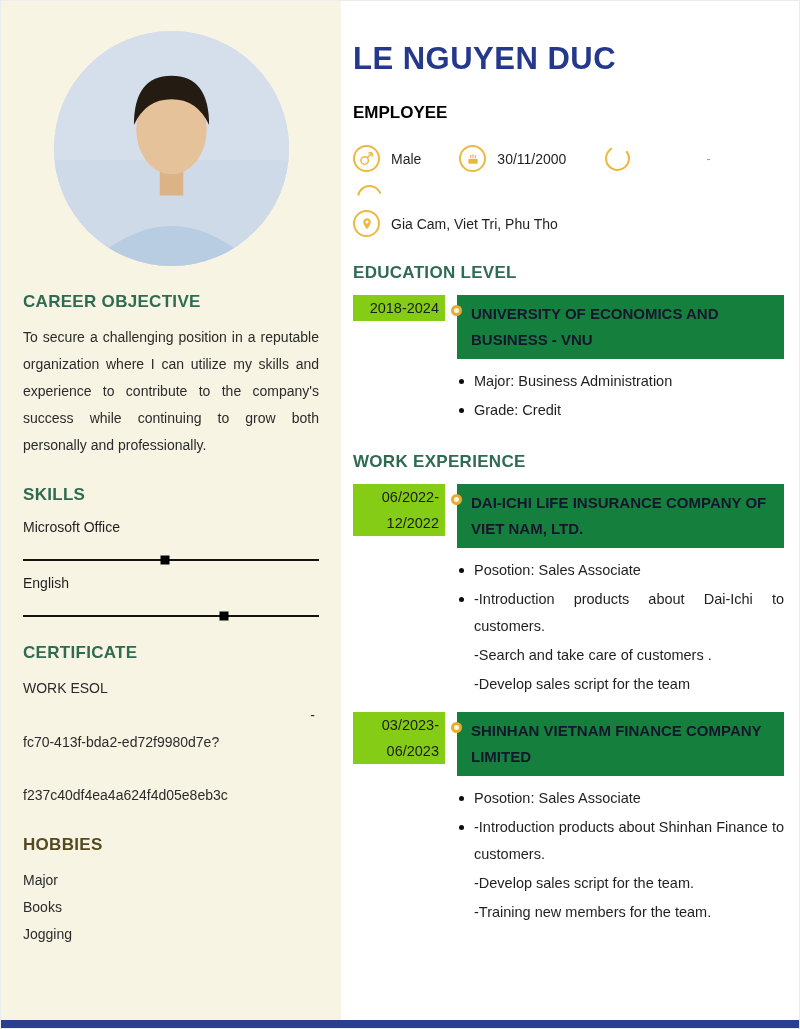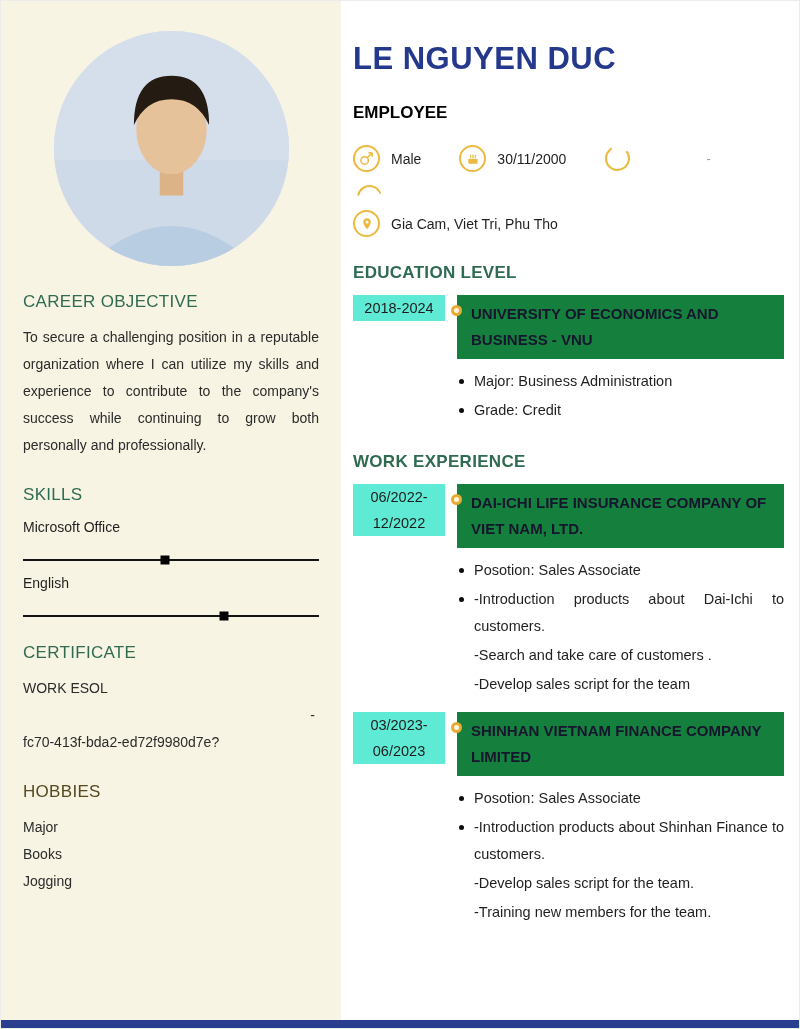--- a/index.html
+++ b/index.html
@@ -6,21 +6,21 @@
   body { background:#fff; font-family:"Liberation Sans", sans-serif; color:#1f1f1f; }
   .page { position:relative; width:800px; height:1029px; margin:0 auto; background:#fff;
           display:flex; overflow:hidden; border:1px solid #ececec; }
 
   
   .sidebar { width:340px; flex:0 0 340px; background:#f8f4e4; padding:30px 22px 0 22px; }
   .photo-wrap { display:flex; justify-content:center; margin:0 0 26px 0; }
   .photo { width:235px; height:235px; border-radius:50%; overflow:hidden; background:#d3dcea; }
   .photo svg { width:100%; height:100%; display:block; }
 
-  .side-section h2 { font-size:17px; font-weight:normal; color:#2f6b51; letter-spacing:.3px; margin:26px 0 12px 0; }
+  .side-section h2 { font-size:17px; font-weight:bold; color:#2f6b51; letter-spacing:.3px; margin:26px 0 12px 0; }
   .side-section h2.hobbies-title { color:#55491f; }
   .objective { font-size:14px; line-height:27px; text-align:justify; color:#2b2b2b; }
 
   .skill-label { font-size:14px; margin:14px 0 0 0; }
   .skill-track { position:relative; height:2px; background:#141414; margin:24px 0 14px 0; }
   .skill-marker { position:absolute; width:9px; height:9px; background:#000; top:50%; transform:translate(-50%,-50%); }
 
   .cert-line { font-size:14px; line-height:27px; color:#2b2b2b; }
   .cert-dash { text-align:right; padding-right:4px; }
   .cert-hash2 { margin-top:26px; }
@@ -39,21 +39,21 @@
                  display:flex; align-items:center; justify-content:center; flex-shrink:0; margin-right:11px; }
   .icon-arc { width:27px; height:27px; flex-shrink:0; margin-right:11px; }
   .info-text { font-size:14px; color:#1f1f1f; }
   .muted-dash { font-size:13px; color:#9a9a9a; margin-left:64px; }
   .partial-icon-row { height:22px; margin:4px 0 4px 3px; overflow:hidden; }
 
   .main-section h2 { font-size:17px; font-weight:bold; color:#2f6b51; letter-spacing:.3px; margin:26px 0 12px 0; }
 
   .entry { display:flex; margin-bottom:12px; }
   .entry-date-col { flex:0 0 92px; margin-right:12px; }
-  .date-badge { background:#5eead4; font-size:14.5px; line-height:26px; text-align:center; padding:0 6px; color:#1c1c1c; }
+  .date-badge { background:#84cc16; font-size:14.5px; line-height:26px; text-align:right; padding:0 6px; color:#1c1c1c; }
   .entry-content { flex:1; min-width:0; }
   .entry-title { position:relative; background:#15803d; font-size:15px; font-weight:bold; line-height:26px;
                  padding:6px 10px 6px 14px; color:#15152e; }
   .title-marker { position:absolute; left:-6px; top:10px; width:11px; height:11px; border-radius:50%;
                   background:#fff6dd; border:3px solid #e8ab33; }
   .bullets { margin-top:9px; }
   .bullet-row { display:flex; margin-bottom:2px; }
   .bullet-dot { width:5px; height:5px; background:#0c0c0c; border-radius:50%; flex-shrink:0; margin:11px 10px 0 2px; }
   .bullet-text { font-size:14.5px; line-height:27px; text-align:justify; min-width:0; flex:1; }
   .bullet-row.no-dot { padding-left:17px; }
@@ -102,20 +102,21 @@
           <div class="skill-marker" style="left: 68%;"></div>
         </div>
       </div>
     </section>
 
     <section class="side-section">
       <h2>CERTIFICATE</h2>
       <p class="cert-line">WORK ESOL</p>
       <p class="cert-line cert-dash">-</p>
       <p class="cert-line">fc70-413f-bda2-ed72f9980d7e?</p>
+      <p class="cert-line cert-hash2">f237c40df4ea4a624f4d05e8eb3c</p>
     </section>
 
     <section class="side-section">
       <h2 class="hobbies-title">HOBBIES</h2>
       <ul class="hobby-list">
         <li>Major</li>
         <li>Books</li>
         <li>Jogging</li>
       </ul>
     </section>

